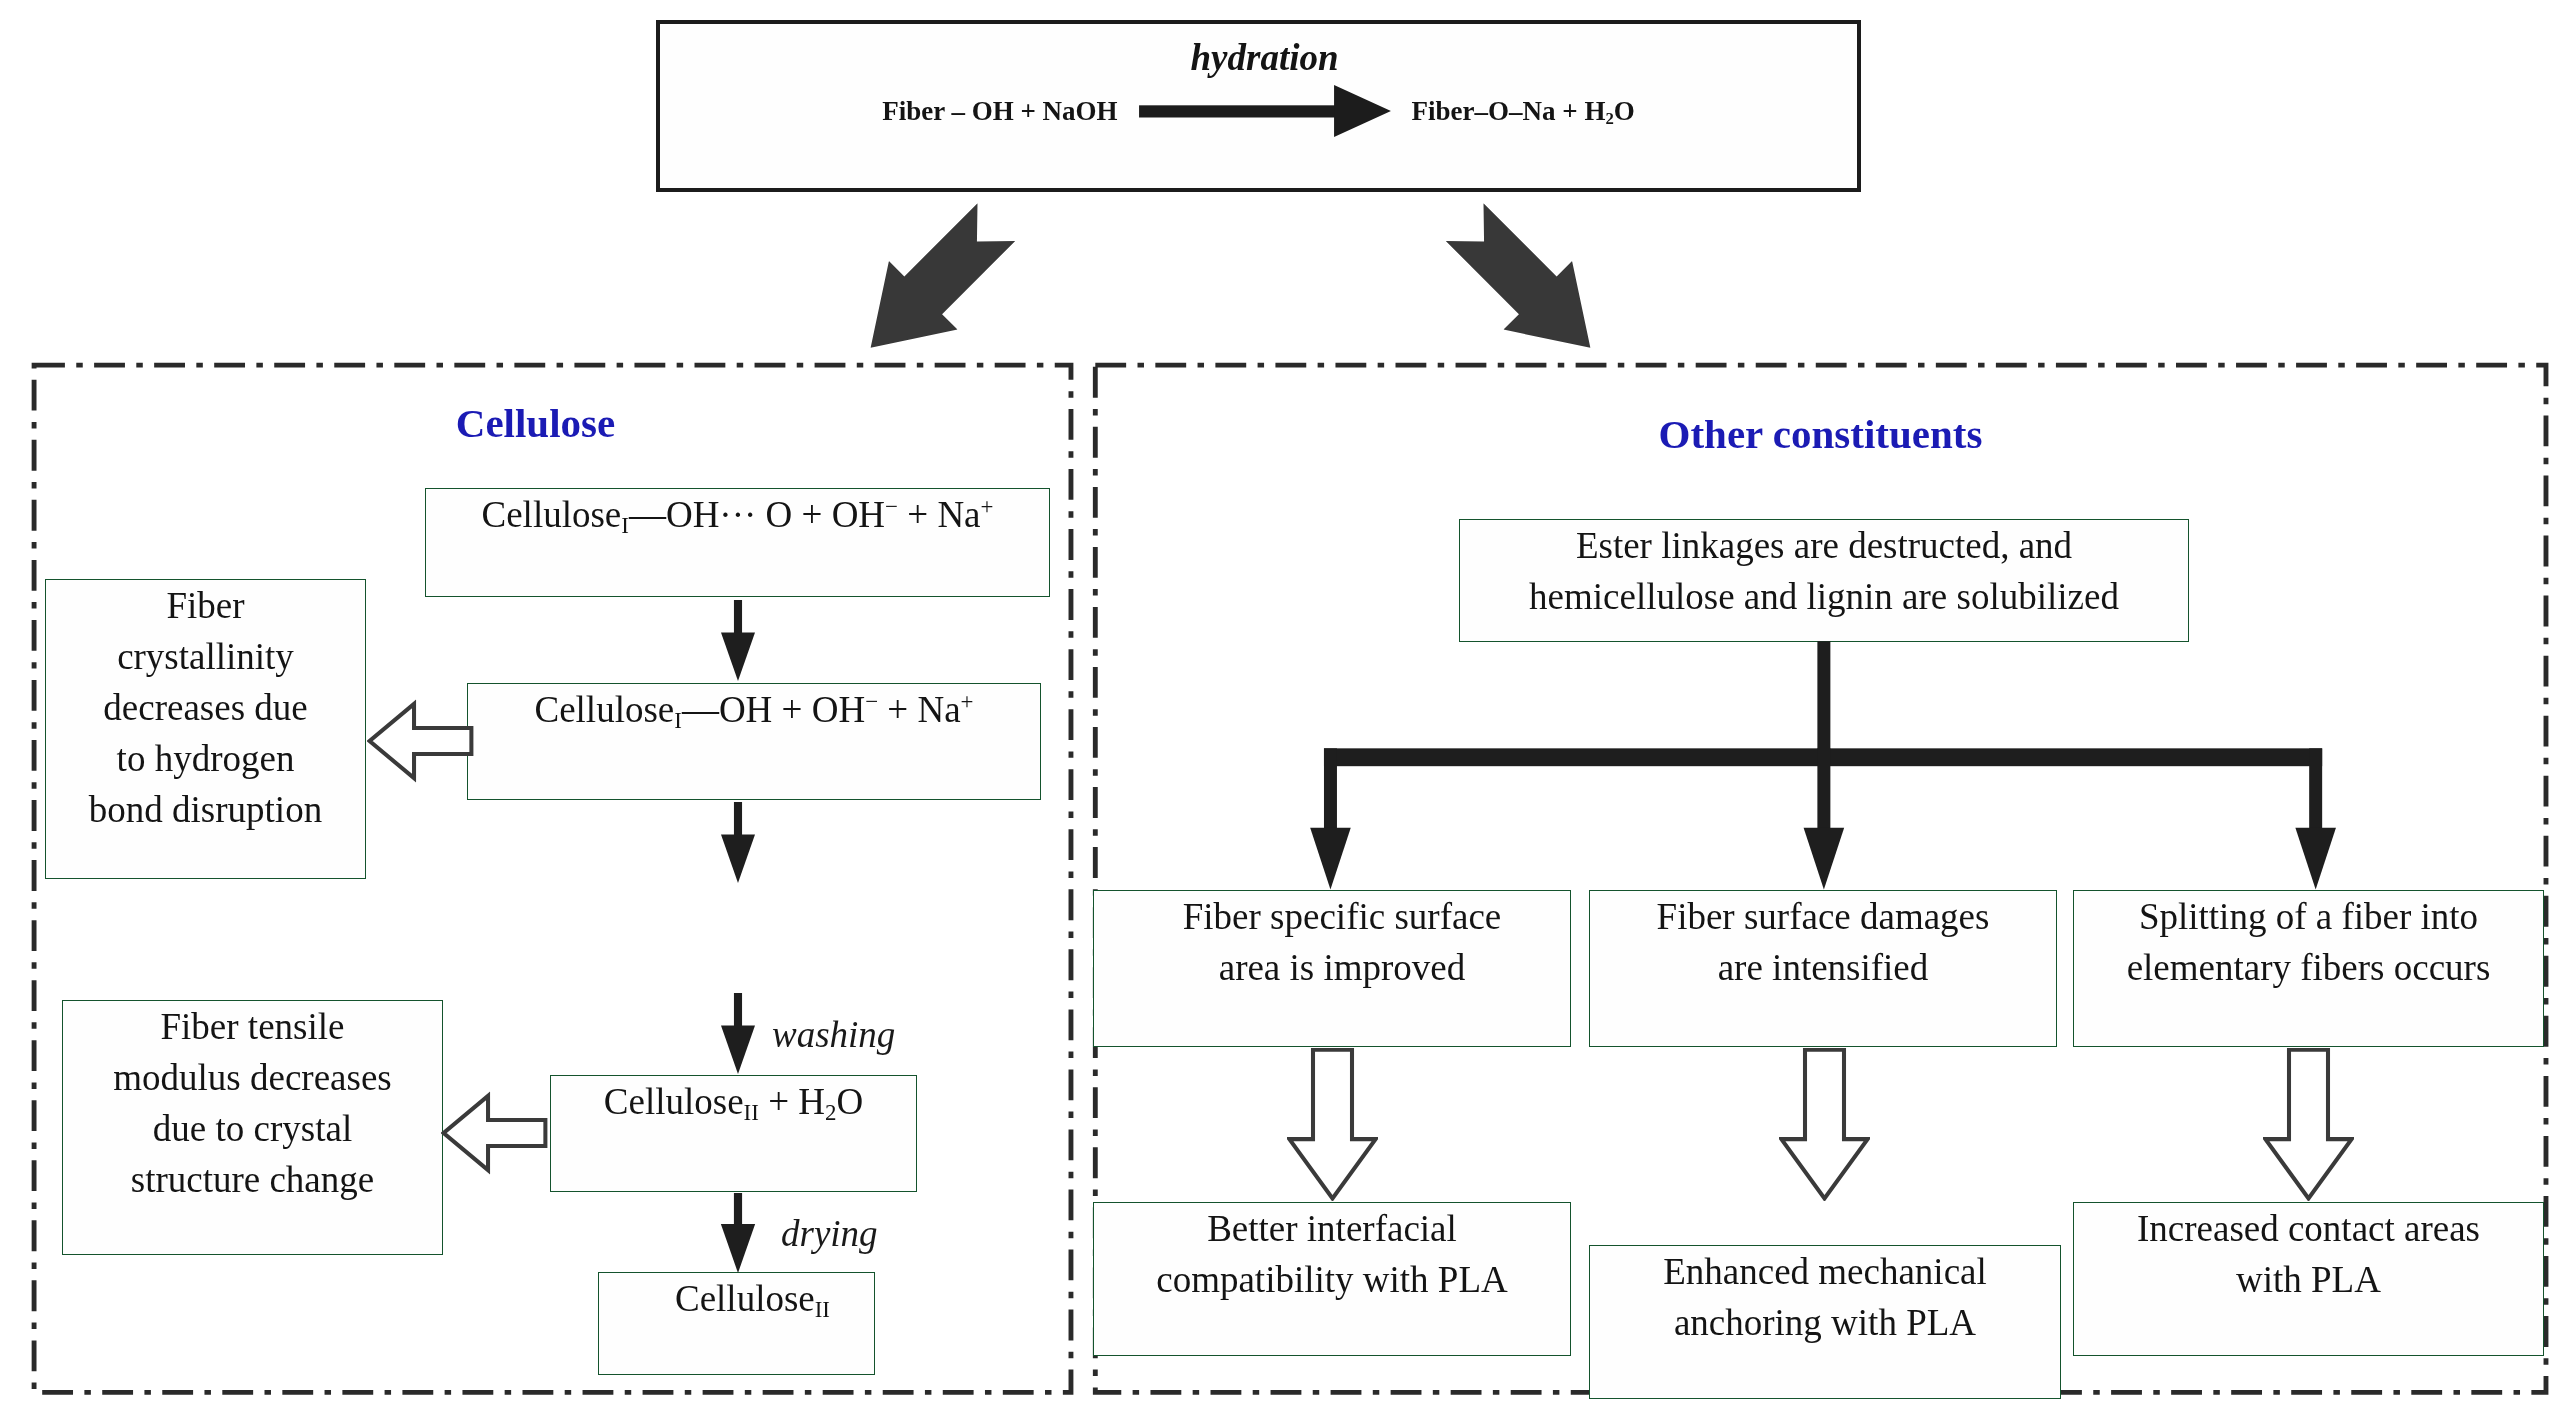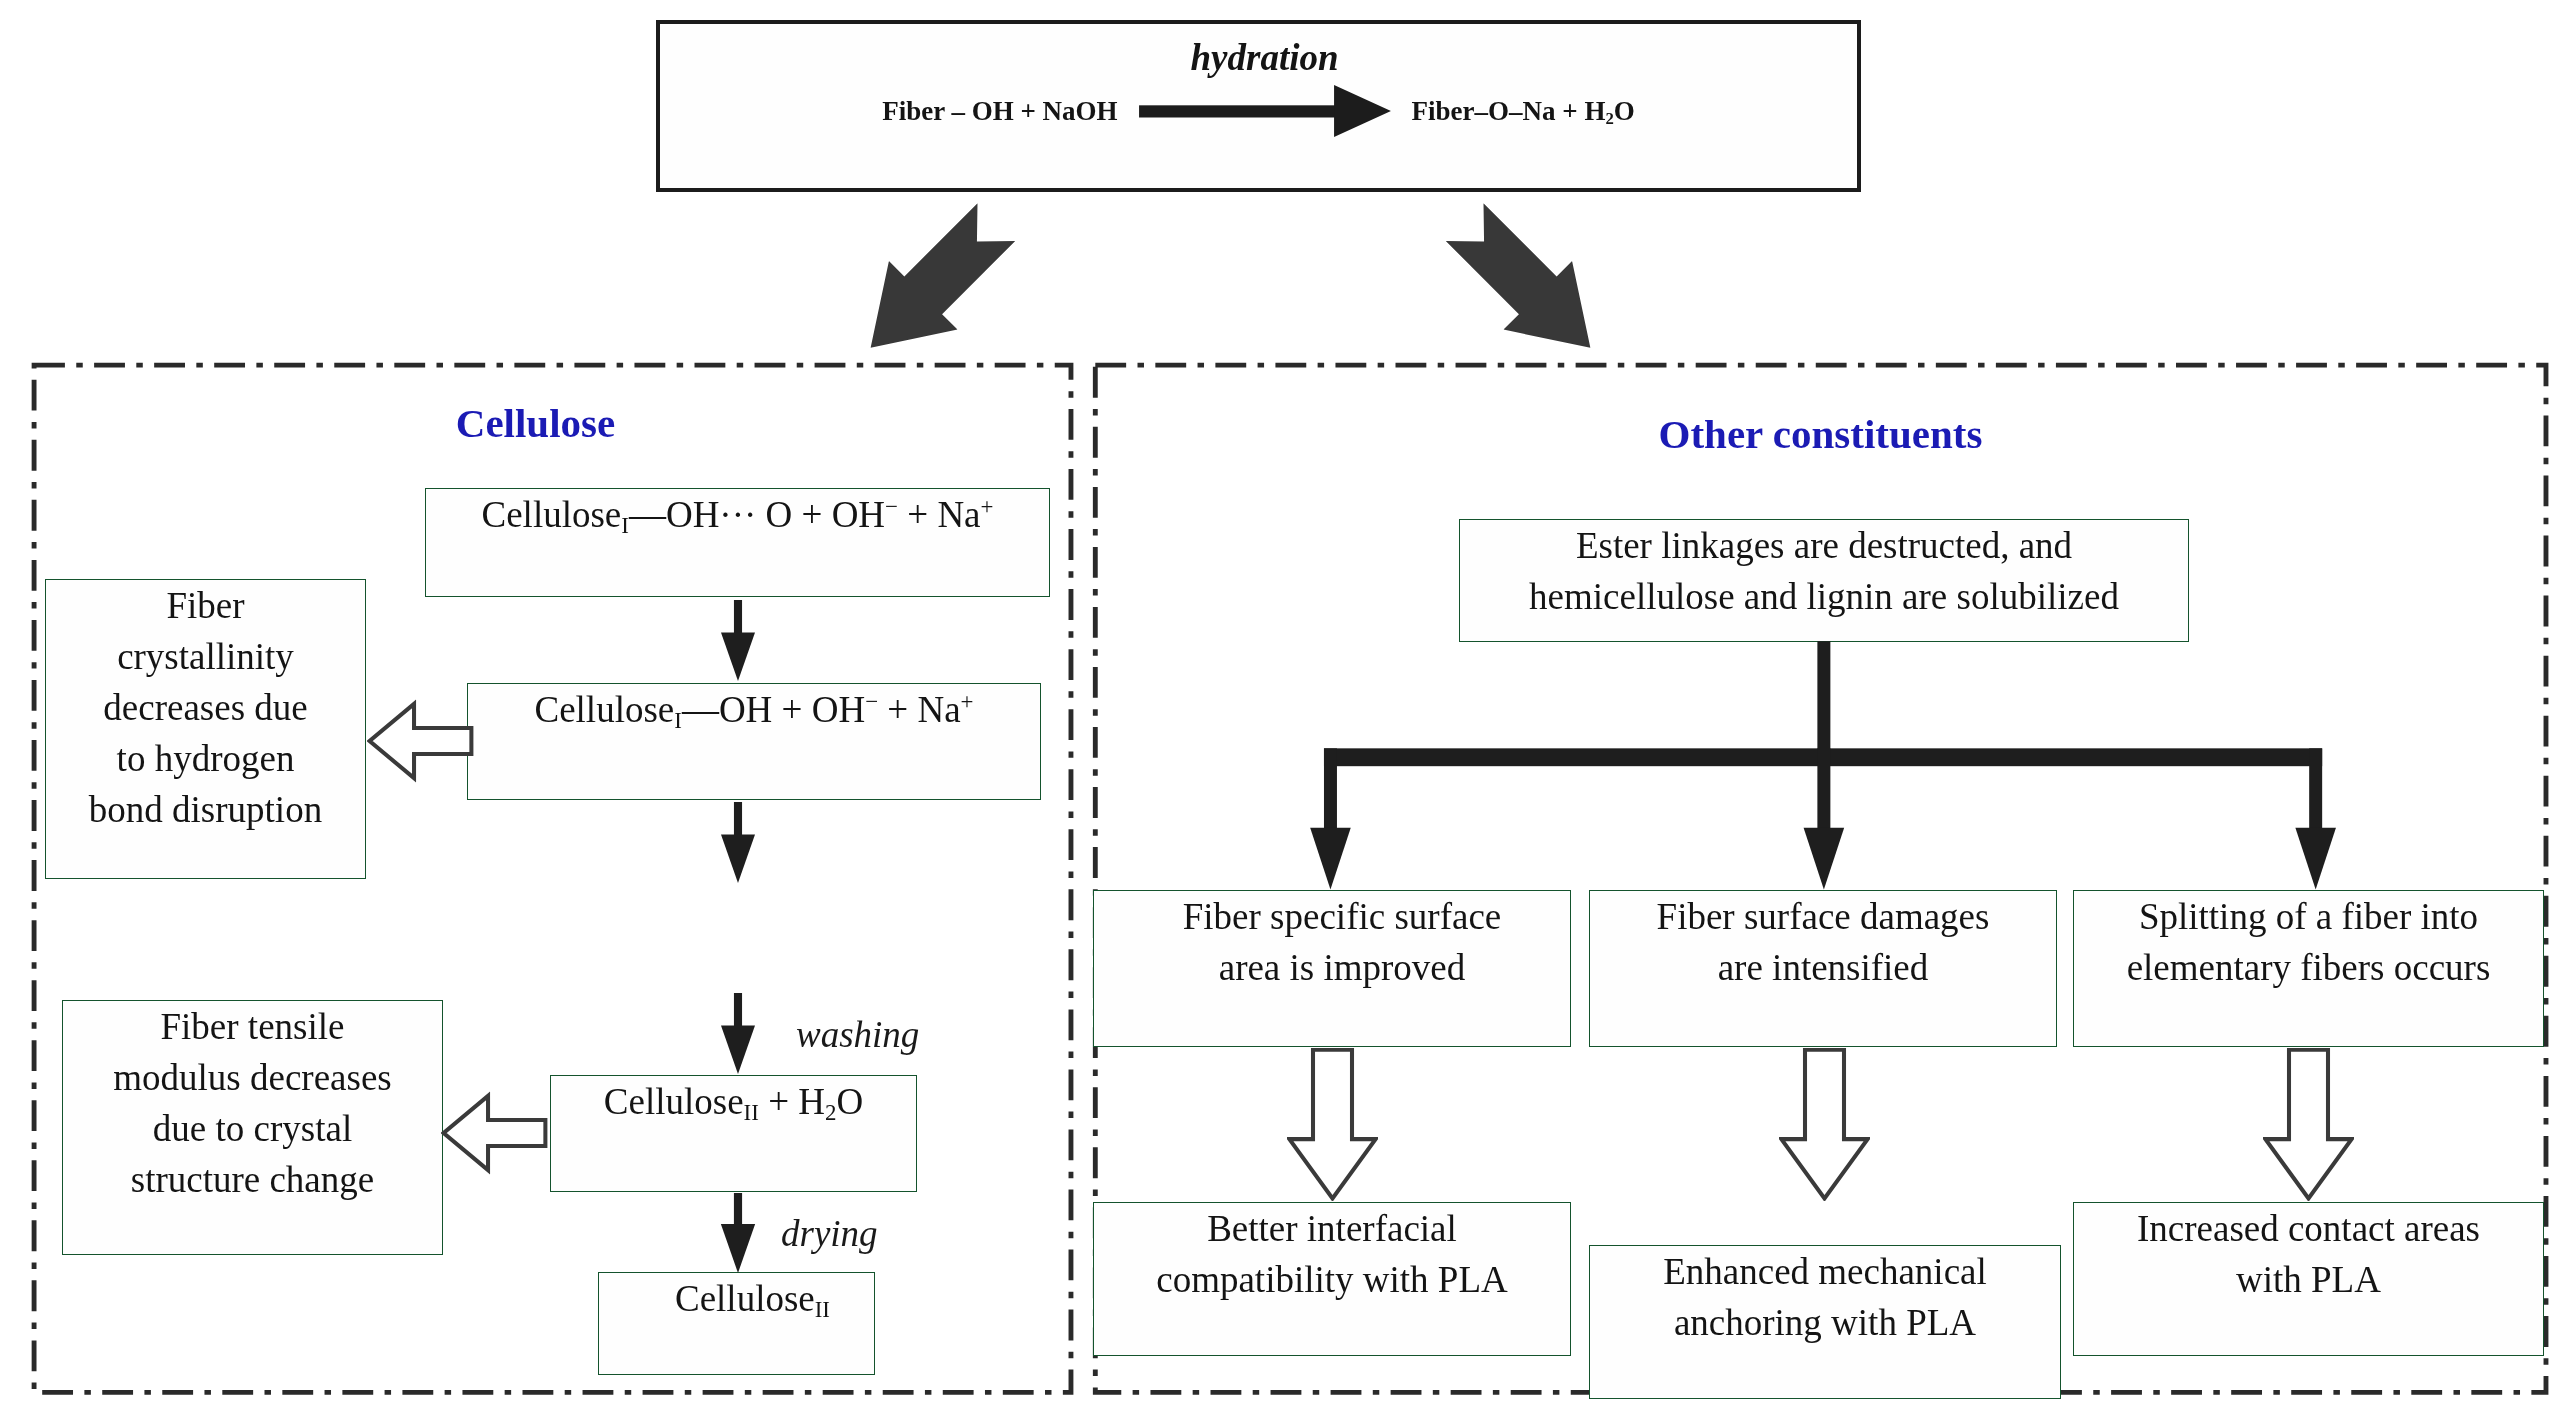--- a/index.html
+++ b/index.html
@@ -99,21 +99,21 @@
   <svg class="abs" style="left:720px; top:802px;" width="36" height="81" viewBox="0 0 44 100">
     <rect x="17" y="0" width="10" height="44" fill="#1e1e1e"></rect>
       <polygon points="1,40 43,40 22,100" fill="#1e1e1e"></polygon>
   </svg>
 
 
   <svg class="abs" style="left:720px; top:993px;" width="36" height="81" viewBox="0 0 44 100">
     <rect x="17" y="0" width="10" height="44" fill="#1e1e1e"></rect>
       <polygon points="1,40 43,40 22,100" fill="#1e1e1e"></polygon>
   </svg>
-  <div class="flow-label" style="left:796px; top:1013px;text-align:right;">washing</div>
+  <div class="flow-label" style="left:772px; top:1013px;text-align:right;">washing</div>
 
   <div class="box" style="left:550px; top:1075px; width:367px; height:117px;">
     <span class="formula"><span>Cellulose</span><sub>II</sub><span> + H</span><sub>2</sub><span>O</span></span>
   </div>
 
   <svg class="abs" style="left:720px; top:1193px;" width="36" height="80" viewBox="0 0 44 98">
     <rect x="17" y="0" width="10" height="42" fill="#1e1e1e"></rect>
       <polygon points="1,38 43,38 22,98" fill="#1e1e1e"></polygon>
   </svg>
   <div class="flow-label" style="left:781px; top:1212px;">drying</div>

